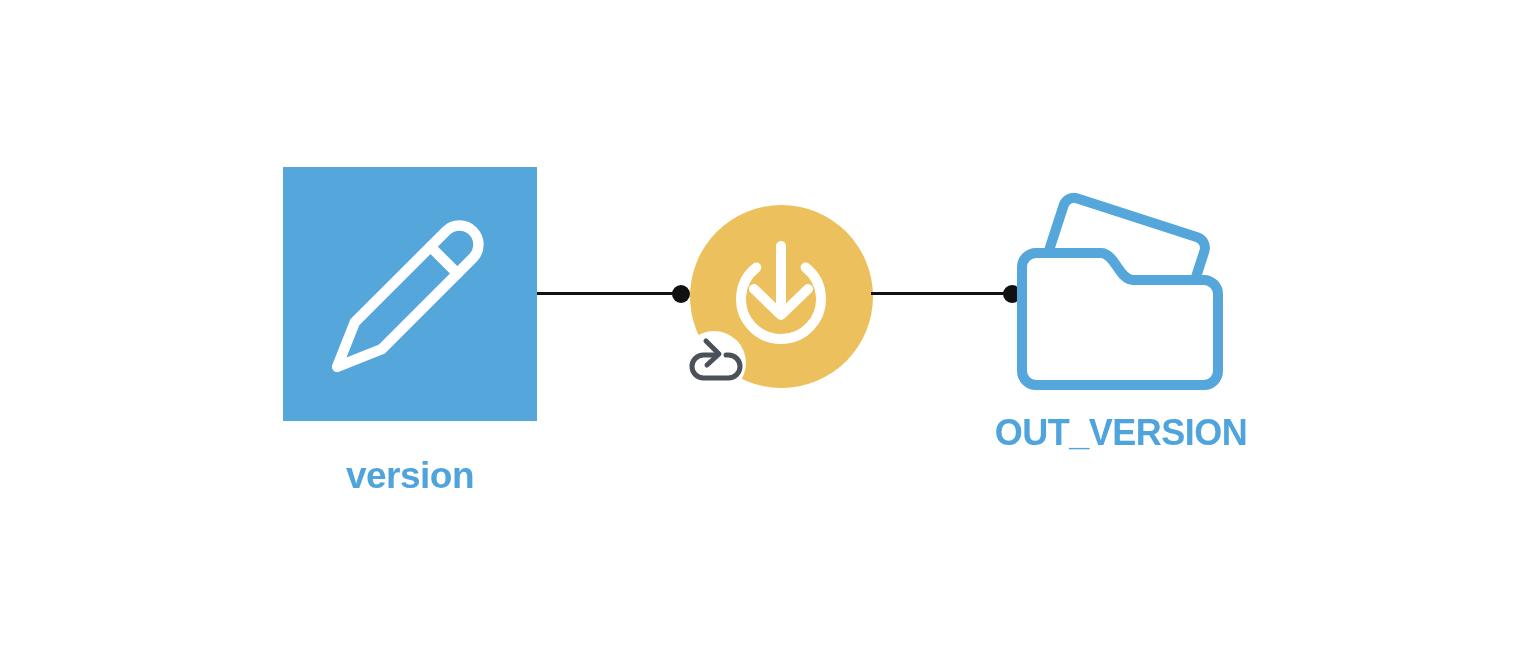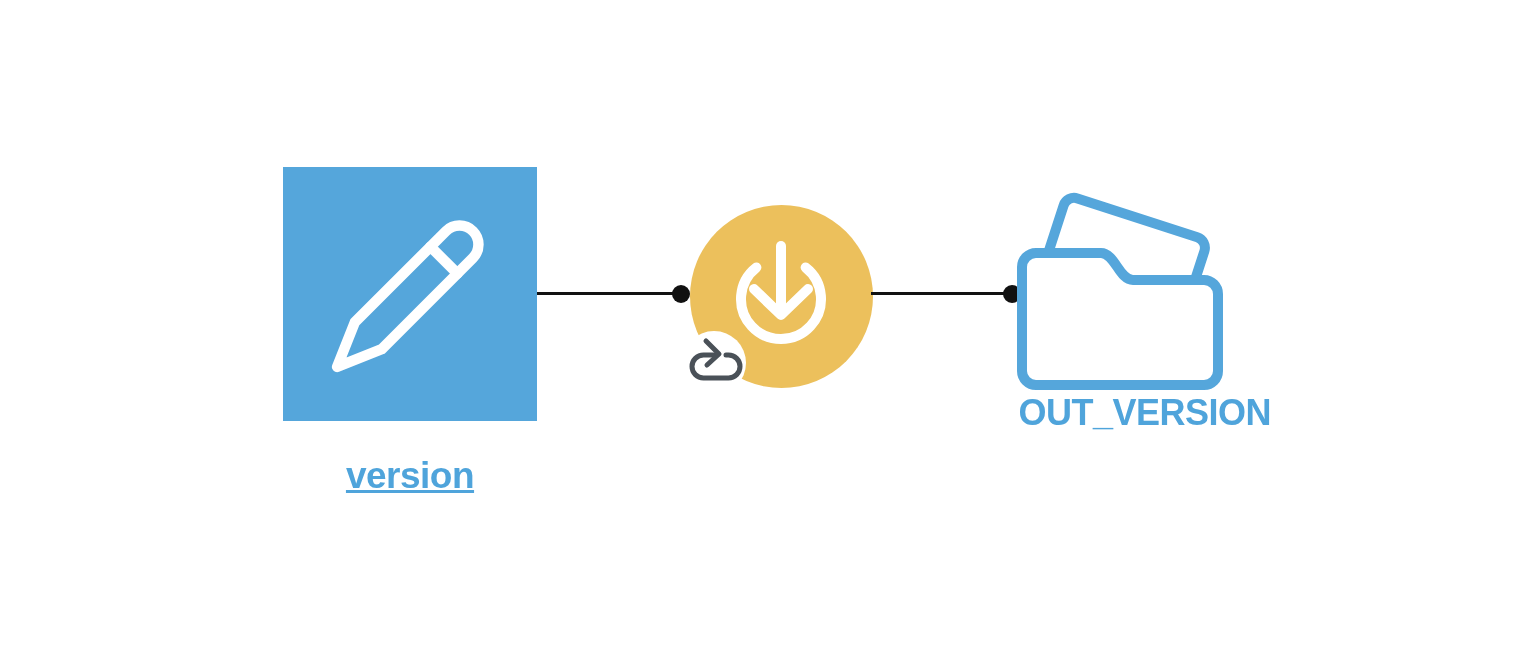--- a/index.html
+++ b/index.html
@@ -35,26 +35,24 @@
   .label {
     position: absolute;
     text-align: center;
     color: var(--label-blue);
     font-weight: 700;
     letter-spacing: -0.5px;
   }
   .label-dataset {
     left: 283px; top: 455px; width: 254px;
     font-size: 37px;
-    text-decoration: underline;
   }
   .label-folder {
-    left: 971px; top: 392px; width: 300px;
+    left: 971px; top: 412px; width: 300px;
     font-size: 36px;
-    text-align: right;
   }
 
   
   .edge {
     position: absolute;
     height: 3px;
     background: var(--edge-black);
   }
   .edge-1 { left: 537px; top: 292px; width: 144px; }
   .edge-2 { left: 871px; top: 292px; width: 141px; }

